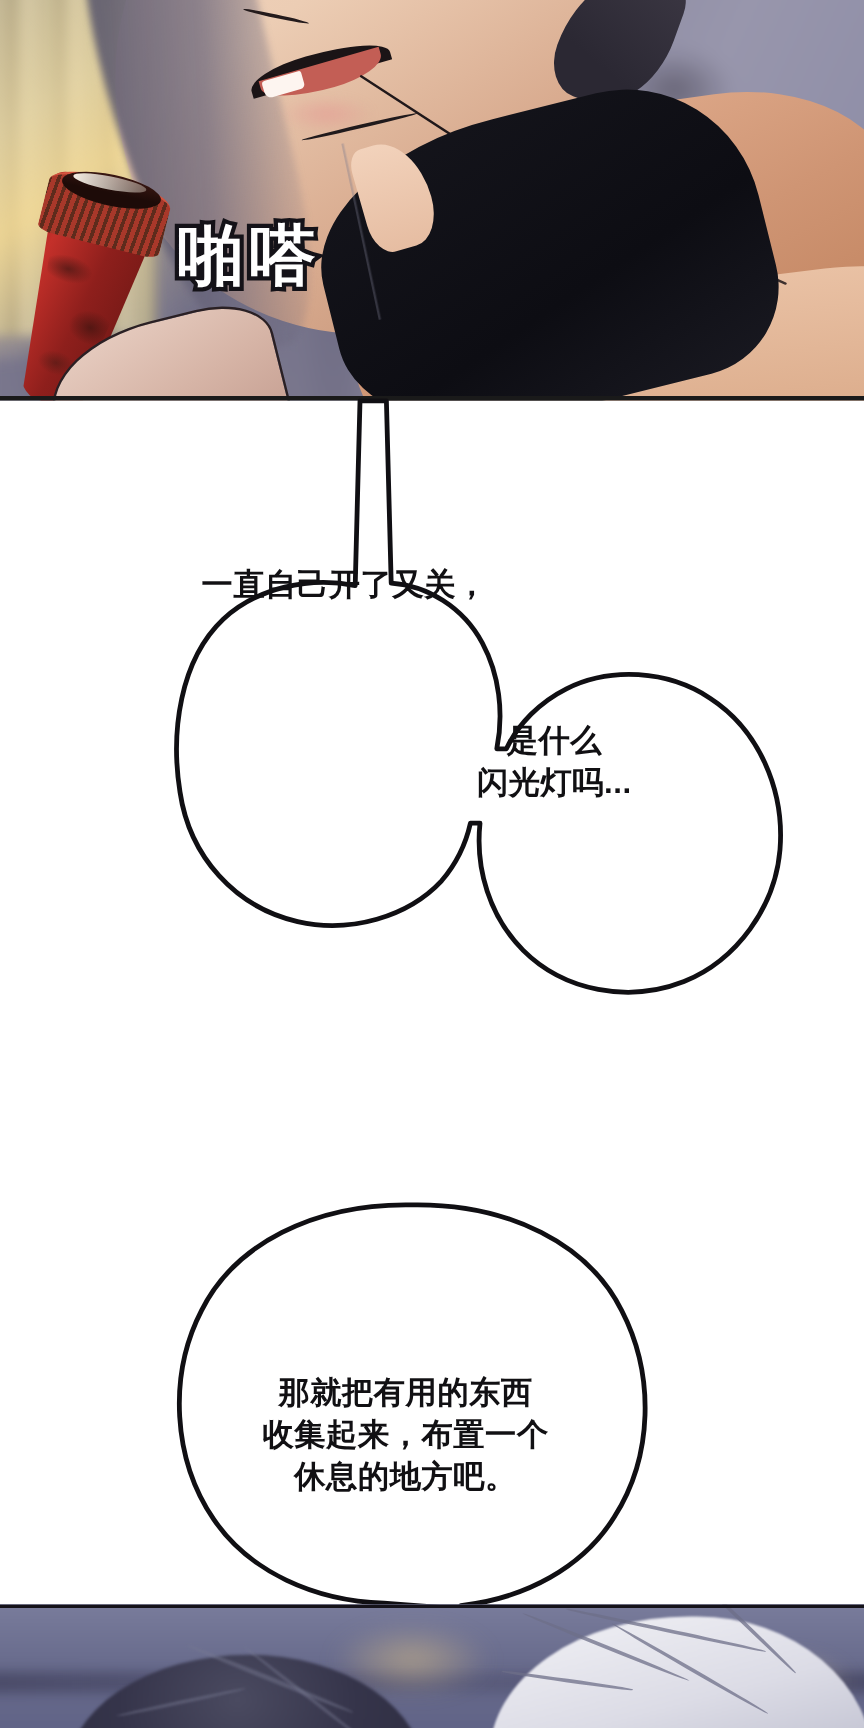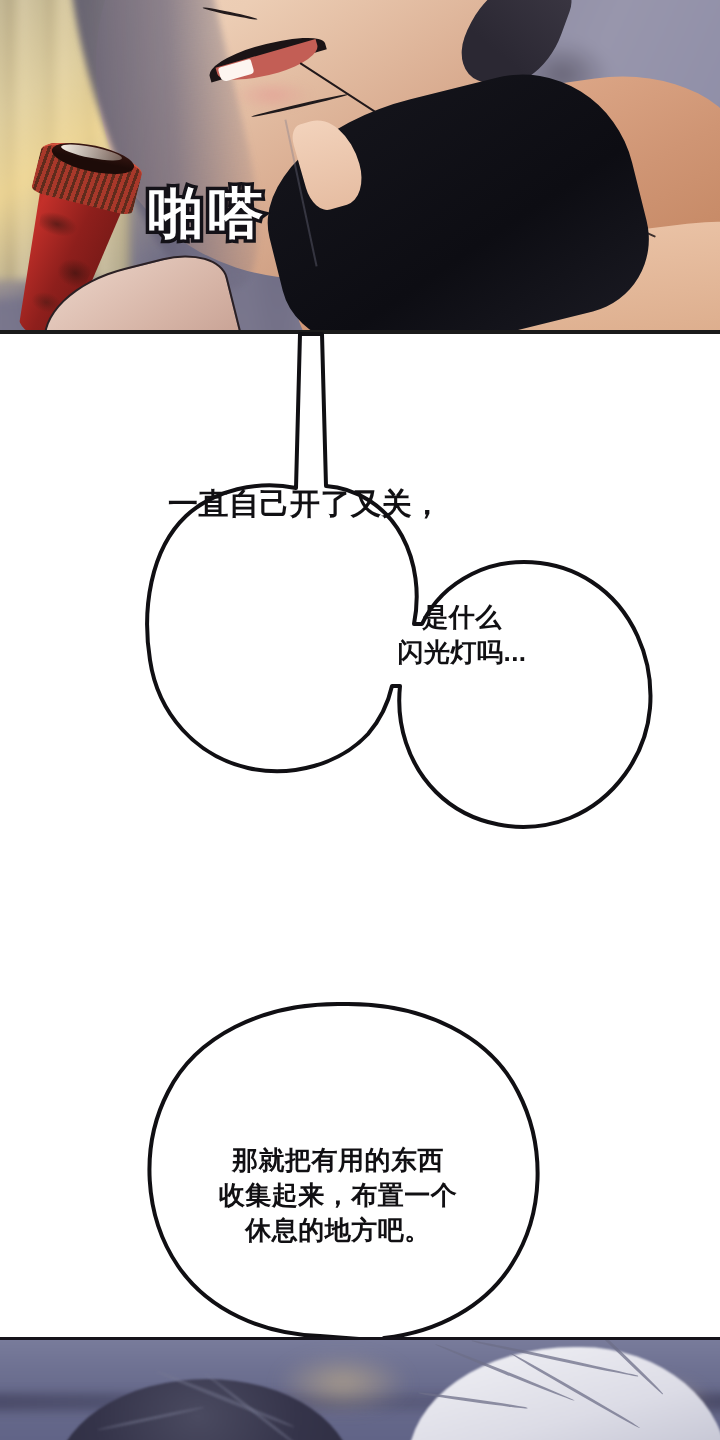--- a/index.html
+++ b/index.html
@@ -328,22 +328,22 @@
   .bubble-text {
     position: absolute;
     color: #111013;
     font-weight: 700;
     line-height: 1.34;
     letter-spacing: .5px;
     white-space: pre-line;
   }
   .bubble-text-1 {
     left: 168px;
-    top: 150px;
-    font-size: 30px;
+    top: 136px;
+    font-size: 26px;
   }
   .bubble-text-2 {
     left: 462px;
     top: 266px;
     font-size: 26px;
     text-align: center;
     transform: translateX(-50%);
     width: 240px;
   }
   .bubble-text-3 {

